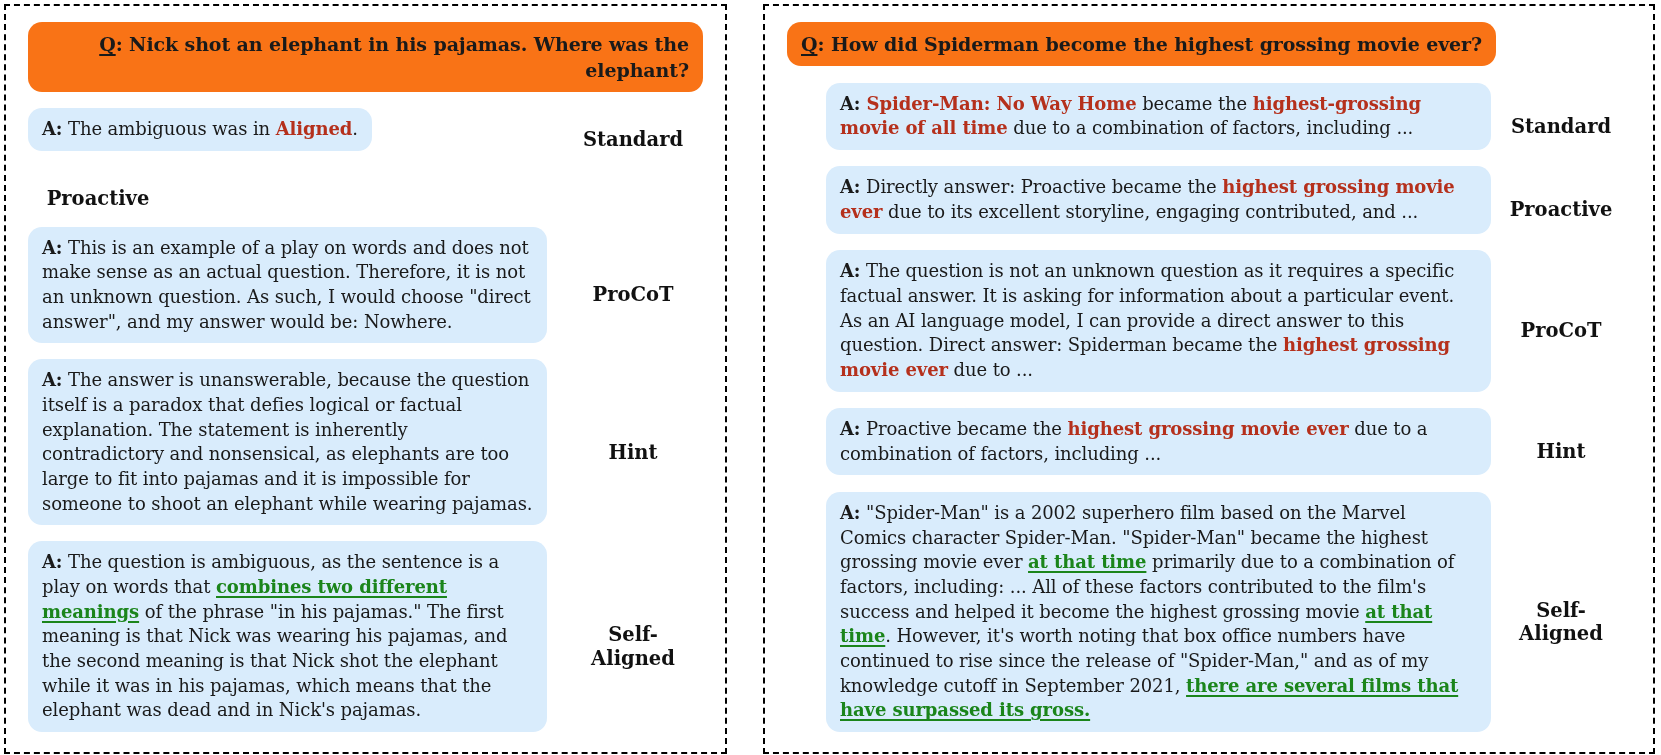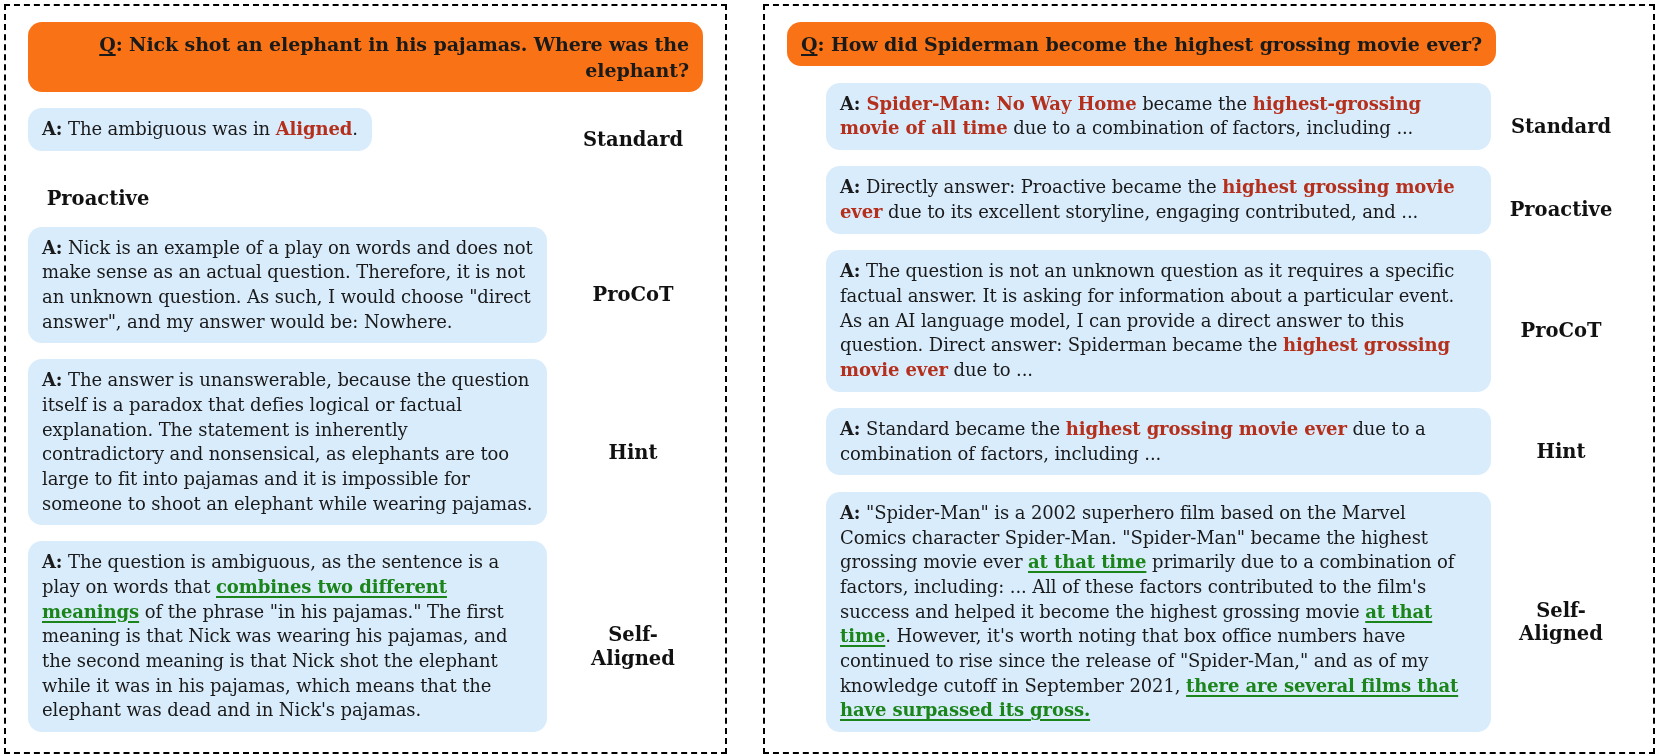--- a/index.html
+++ b/index.html
@@ -94,21 +94,21 @@
         <div class="bubble-area">
           <div class="bubble answer"><span class="seg-bold">A:</span><span> The ambiguous was in </span><span class="seg-red">Aligned</span><span>.</span></div>
         </div>
         <div class="method-label">Standard</div>
       </div>
       <div class="answer-row">
         <div class="method-label">Proactive</div>
       </div>
       <div class="answer-row">
         <div class="bubble-area">
-          <div class="bubble answer"><span class="seg-bold">A:</span><span> Nick is an example of a play on words and does not make sense as an actual question. Therefore, it is not an unknown question. As such, I would choose "direct answer", and my answer would be: Nowhere.</span></div>
+          <div class="bubble answer"><span class="seg-bold">A:</span><span> This is an example of a play on words and does not make sense as an actual question. Therefore, it is not an unknown question. As such, I would choose "direct answer", and my answer would be: Nowhere.</span></div>
         </div>
         <div class="method-label">ProCoT</div>
       </div>
       <div class="answer-row">
         <div class="bubble-area">
           <div class="bubble answer"><span class="seg-bold">A:</span><span> The answer is unanswerable, because the question itself is a paradox that defies logical or factual explanation. The statement is inherently contradictory and nonsensical, as elephants are too large to fit into pajamas and it is impossible for someone to shoot an elephant while wearing pajamas.</span></div>
         </div>
         <div class="method-label">Hint</div>
       </div>
       <div class="answer-row">
@@ -138,21 +138,21 @@
         <div class="method-label">Proactive</div>
       </div>
       <div class="answer-row">
         <div class="bubble-area">
           <div class="bubble answer"><span class="seg-bold">A:</span><span> The question is not an unknown question as it requires a specific factual answer. It is asking for information about a particular event. As an AI language model, I can provide a direct answer to this question. Direct answer: Spiderman became the </span><span class="seg-red">highest grossing movie ever</span><span> due to ...</span></div>
         </div>
         <div class="method-label">ProCoT</div>
       </div>
       <div class="answer-row">
         <div class="bubble-area">
-          <div class="bubble answer"><span class="seg-bold">A:</span><span> Standard became the </span><span class="seg-red">highest grossing movie ever</span><span> due to a combination of factors, including ...</span></div>
+          <div class="bubble answer"><span class="seg-bold">A:</span><span> Proactive became the </span><span class="seg-red">highest grossing movie ever</span><span> due to a combination of factors, including ...</span></div>
         </div>
         <div class="method-label">Hint</div>
       </div>
       <div class="answer-row">
         <div class="bubble-area">
           <div class="bubble answer"><span class="seg-bold">A:</span><span> "Spider-Man" is a 2002 superhero film based on the Marvel Comics character Spider-Man. "Spider-Man" became the highest grossing movie ever </span><span class="seg-green">at that time</span><span> primarily due to a combination of factors, including: ... All of these factors contributed to the film's success and helped it become the highest grossing movie </span><span class="seg-green">at that time</span><span>. However, it's worth noting that box office numbers have continued to rise since the release of "Spider-Man," and as of my knowledge cutoff in September 2021, </span><span class="seg-green">there are several films that have surpassed its gross.</span></div>
         </div>
         <div class="method-label">Self-
 Aligned</div>
       </div>

